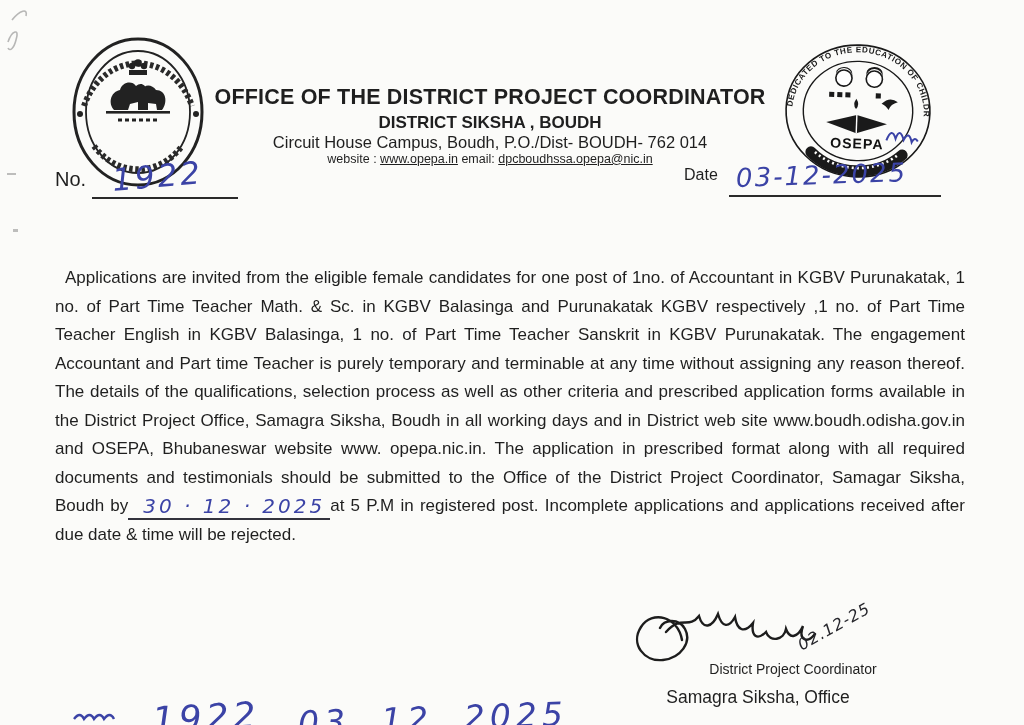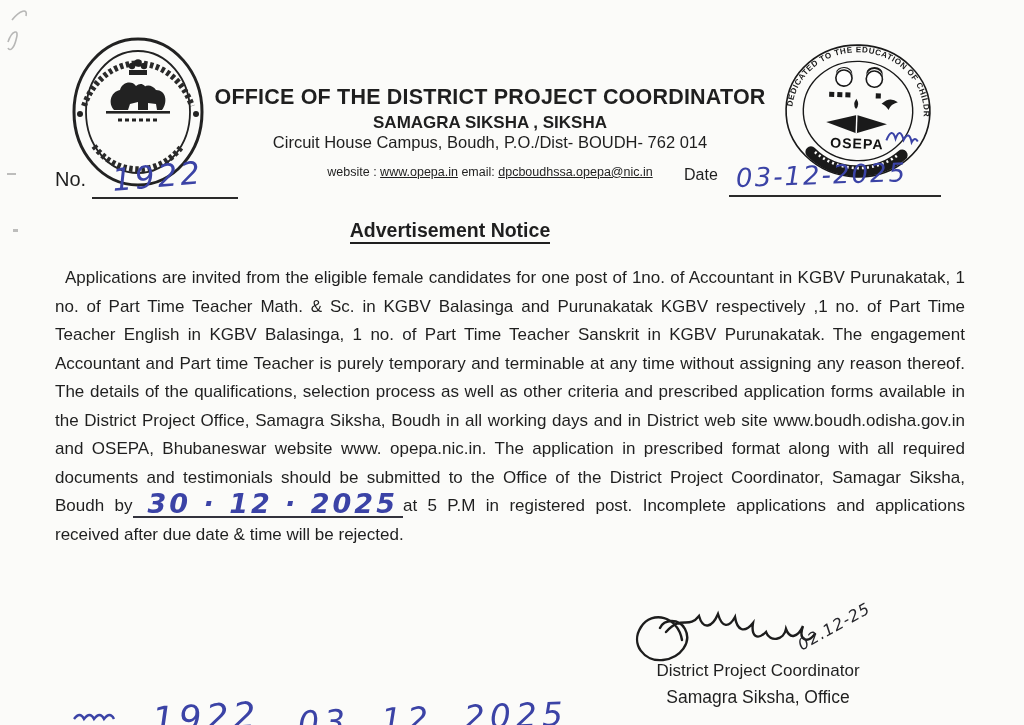--- a/index.html
+++ b/index.html
@@ -11,49 +11,49 @@
     font-family:"Liberation Sans",sans-serif;
     color:#1f1f1f;
   }
   
   .emblem-left{position:absolute;left:68px;top:30px;width:140px;height:160px;}
   .emblem-right{position:absolute;left:782px;top:40px;width:152px;height:142px;transform:rotate(2deg);}
   .header-text{position:absolute;left:190px;top:85px;width:600px;text-align:center;line-height:1.16;}
   .ht1{font-size:21.5px;font-weight:bold;letter-spacing:.2px;}
   .ht2{font-size:17px;font-weight:bold;margin-top:3px;}
   .ht3{font-size:16.5px;}
-  .ht4{font-size:12.5px;margin-top:13px;}
+  .ht4{font-size:12.5px;margin-top:0;}
   .ht4 .lnk{text-decoration:underline;}
   
   .no-label{position:absolute;left:55px;top:168px;font-size:20px;}
   .no-line{position:absolute;left:92px;top:197px;width:146px;border-top:2px solid #2a2a2a;}
   .date-label{position:absolute;left:684px;top:166px;font-size:16px;}
   .date-line{position:absolute;left:729px;top:195px;width:212px;border-top:2px solid #2a2a2a;}
   .hw{font-family:"DejaVu Sans",sans-serif;font-style:italic;color:#3b43a6;}
   .hw-no{position:absolute;left:112px;top:158px;font-size:31px;letter-spacing:3px;transform:rotate(-5deg);}
   .hw-date{position:absolute;left:736px;top:160px;font-size:26px;letter-spacing:2px;transform:rotate(-2deg);}
   
   .heading-wrap{position:absolute;left:0;top:219px;width:900px;text-align:center;}
   .heading{font-size:19.5px;font-weight:bold;border-bottom:2.5px solid #1f1f1f;padding-bottom:1px;}
   .bodytext{
     position:absolute;left:55px;top:247px;width:910px;
     font-size:17px;line-height:28.5px;text-align:justify;text-indent:10px;
   }
   .hw-inline{
     display:inline-block;height:24px;line-height:24px;overflow:visible;
     font-family:"DejaVu Sans",sans-serif;font-style:italic;color:#3b43a6;
-    font-size:27px;letter-spacing:3px;padding:0 5px;
-    border-bottom:2px solid #33333d;vertical-align:-2px;font-weight:bold;
+    font-size:20px;letter-spacing:3px;padding:0 5px;
+    border-bottom:2px solid #33333d;vertical-align:-2px;
   }
   
   .order-line{position:absolute;left:556px;top:586px;font-size:17.5px;}
   .sig-svg{position:absolute;left:626px;top:600px;width:235px;height:66px;}
   .hw-signdate{position:absolute;left:794px;top:617px;font-size:16px;color:#26262c;
     font-family:"DejaVu Sans",sans-serif;font-style:italic;transform:rotate(-29deg);letter-spacing:1px;}
-  .designation{position:absolute;left:628px;top:661px;width:260px;text-align:center;font-size:17px;}
+  .designation{position:absolute;left:663px;top:661px;width:260px;text-align:center;font-size:14px;}
   .organization{position:absolute;left:628px;top:687px;width:260px;text-align:center;font-size:17.5px;}
   
   .hw-clip-1{position:absolute;left:152px;top:697px;font-size:36px;letter-spacing:4px;transform:rotate(-3deg);}
   .hw-clip-2{position:absolute;left:298px;top:699px;font-size:33px;letter-spacing:5px;transform:rotate(-2deg);}
   .clip-squiggle{position:absolute;left:70px;top:705px;}
   
   .corner-scribble{position:absolute;left:2px;top:2px;}
   .edge-dash{position:absolute;background:#8a8a8a;opacity:.55;}
   .dash1{left:7px;top:173px;width:9px;height:2px;}
   .dash2{left:13px;top:229px;width:5px;height:3px;}
@@ -88,21 +88,21 @@
     <g fill="#222">
       <path d="M46 80 C40 74 42 62 52 60 C54 52 64 50 68 56 C72 52 78 54 78 60 L76 80 L70 80 L70 72 L62 74 L60 80 Z"></path>
       <path d="M94 80 C100 72 98 60 88 60 C84 54 76 54 74 60 L74 80 L80 80 L80 73 L88 74 L89 80 Z"></path>
       <rect x="38" y="81" width="64" height="2.6"></rect>
       <path d="M50 90 L90 90" stroke="#222" stroke-width="3" stroke-dasharray="4 3" fill="none"></path>
     </g>
   </svg>
 
   <div class="header-text">
     <div class="ht1">OFFICE OF THE DISTRICT PROJECT COORDINATOR</div>
-    <div class="ht2">SAMAGRA SIKSHA , SIKSHA</div>
+    <div class="ht2">DISTRICT SIKSHA , BOUDH</div>
     <div class="ht3">Circuit House Campus, Boudh, P.O./Dist- BOUDH- 762 014</div>
     <div class="ht4">
       <span>website : </span><span class="lnk">www.opepa.in</span><span> email: </span><span class="lnk">dpcboudhssa.opepa@nic.in</span>
     </div>
   </div>
 
   <svg class="emblem-right" viewBox="0 0 150 140">
     <defs>
       <path id="osepaArc" d="M 10 72 A 65 60 0 0 1 140 72"></path>
     </defs>
@@ -140,23 +140,20 @@
   </svg>
 
   <div class="no-label">No.</div>
   <div class="hw hw-no">1922</div>
   <div class="no-line"></div>
 
   <div class="date-label">Date</div>
   <div class="hw hw-date">03-12-2025</div>
   <div class="date-line"></div>
 
-  <div class="heading-wrap">
-    <span class="heading">Advertisement Notice</span>
-  </div>
 
   <p class="bodytext"><span>Applications are invited from the eligible female candidates for one post of 1no. of Accountant in KGBV Purunakatak, 1 no. of Part Time Teacher Math. &amp; Sc. in KGBV Balasinga and Purunakatak KGBV respectively ,1 no. of Part Time Teacher English in KGBV Balasinga, 1 no. of Part Time Teacher Sanskrit in KGBV Purunakatak. The engagement Accountant and Part time Teacher is purely temporary and terminable at any time without assigning any reason thereof. The details of the qualifications, selection process as well as other criteria and prescribed application forms available in the District Project Office, Samagra Siksha, Boudh in all working days and in District web site www.boudh.odisha.gov.in and OSEPA, Bhubaneswar website www. opepa.nic.in. The application in prescribed format along with all required documents and testimonials should be submitted to the Office of the District Project Coordinator, Samagar Siksha, Boudh by</span><span class="hw-inline">30 · 12 · 2025</span><span>at 5 P.M in registered post. Incomplete applications and applications received after due date &amp; time will be rejected.</span></p>
 
 
   <svg class="sig-svg" viewBox="0 0 235 66">
     <path d="M56 40 C52 16 26 10 15 27 C4 44 18 62 37 60 C55 58 66 42 59 29 C53 18 38 19 34 28
              M40 32 C56 14 62 30 73 16 C77 30 86 28 92 14 C96 28 103 28 109 17 C111 30 118 34 127 23
              C125 36 131 41 140 32 C144 43 158 40 160 29 C164 40 172 37 177 26 C172 40 181 44 189 34" stroke="#1d1d1d" stroke-width="2.4" fill="none" stroke-linecap="round"></path>
   </svg>
   <div class="hw-signdate">02.12-25</div>

